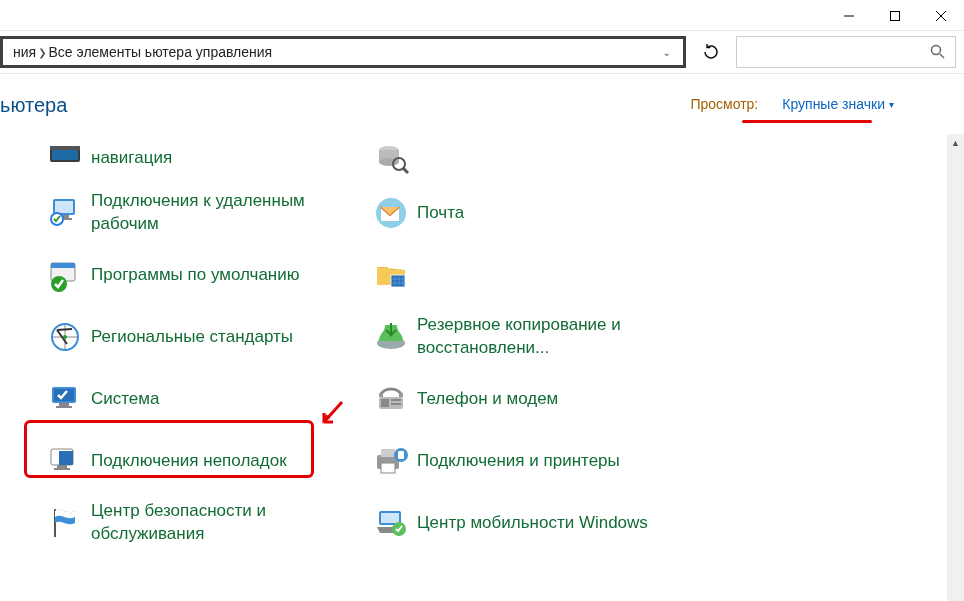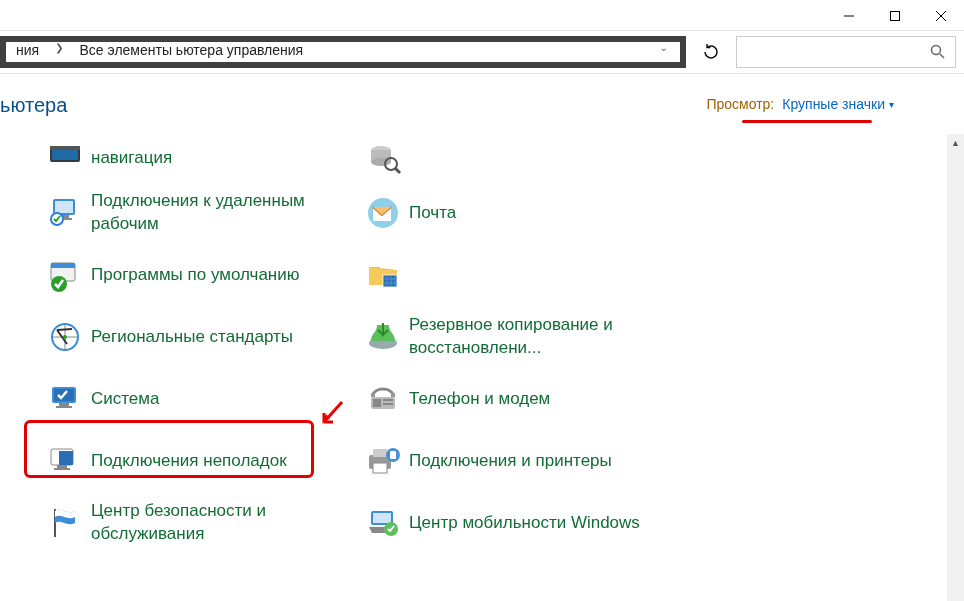--- a/index.html
+++ b/index.html
@@ -38,27 +38,27 @@
       align-items: center;
       height: 44px;
       border-top: 1px solid #e6e6e6;
       border-bottom: 1px solid #e6e6e6;
       padding: 6px 8px 6px 0;
       gap: 8px;
     }
     .addressbar {
       flex: 1;
       height: 32px;
-      border: 6px solid #404040;
-      display: flex;
-      align-items: flex-start;
+      border: 3px solid #404040;
+      display: flex;
+      align-items: center;
       padding: 0 6px 0 10px;
       overflow: hidden;
       white-space: nowrap;
-      gap: 14px;
+      gap: 0;
       color: #222;
     }
     .addressbar .crumb-sep { color: #555; font-size: 10px; margin: 0 2px; }
     .addressbar .spacer { flex: 1; }
     .addressbar .drop { color: #555; font-size: 10px; padding: 0 6px; }
     .refresh-btn {
       width: 34px;
       height: 32px;
       display: flex;
       align-items: center;
@@ -84,21 +84,21 @@
     }
     .searchbox .mag { color: #555; }
 
     
     .viewby {
       height: 60px;
       display: flex;
       align-items: center;
       justify-content: flex-end;
       padding: 0 70px 0 10px;
-      gap: 8px;
+      gap: 24px;
       position: relative;
     }
     .viewby .heading-left {
       position: absolute;
       left: 0;
       top: 20px;
       font-size: 20px;
       color: #0b4f8a;
     }
     .viewby-label { color: #a16207; }
@@ -149,21 +149,21 @@
       position: absolute;
       left: 2px;
       right: 2px;
       top: 17px;
       height: 0;
       background: #cdcdcd;
     }
 
     .columns {
       display: flex;
-      gap: 8px;
+      gap: 16px;
       padding-left: 0;
       padding-right: 20px;
     }
     .col {
       width: 310px;
     }
     .col.first {
       margin-left: 35px;
     }
 

